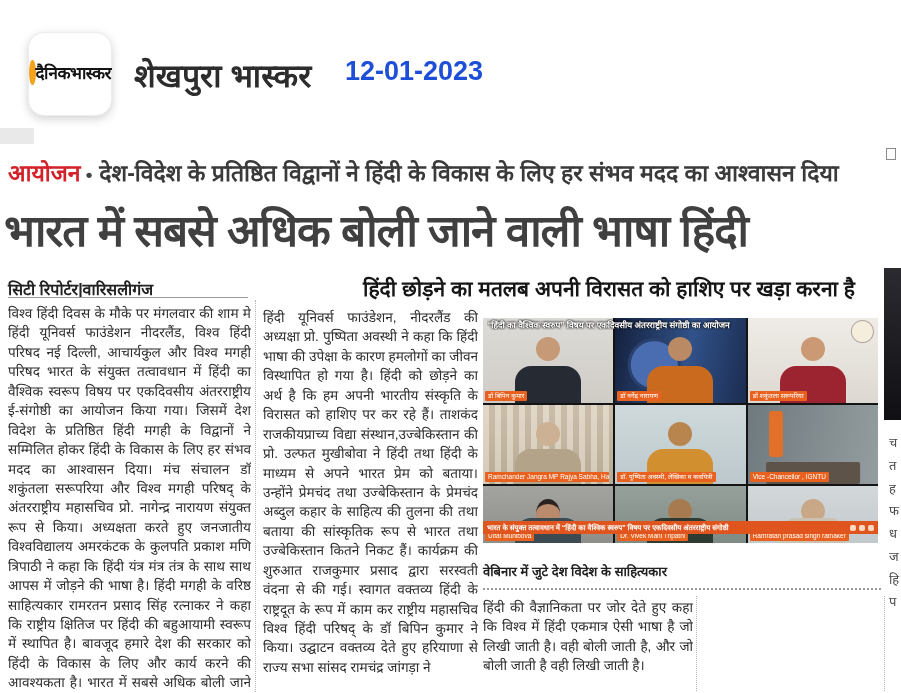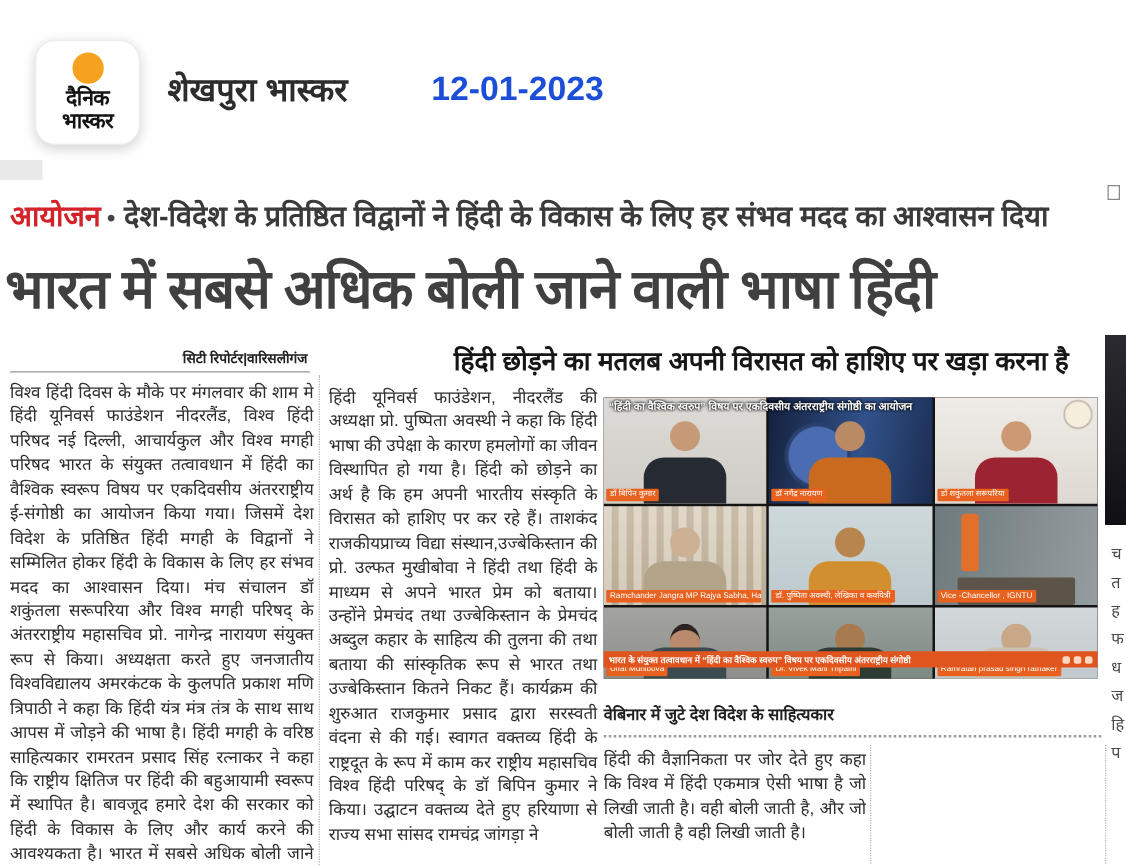--- a/index.html
+++ b/index.html
@@ -3,36 +3,36 @@
 <meta charset="utf-8">
 <style>
   * { margin:0; padding:0; box-sizing:border-box; }
   html,body { background:#ffffff; }
   body { font-family:"Liberation Sans", sans-serif; }
   .page { position:relative; width:901px; height:693px; background:#fff; overflow:hidden; }
 
   
   .logo-card { position:absolute; left:28px; top:32px; width:84px; height:84px; background:#fff;
     border-radius:16px; border:1px solid #ececec; box-shadow:0 3px 10px rgba(0,0,0,.18);
-    display:flex; flex-direction:column; align-items:center; justify-content:center; }
+    display:flex; flex-direction:row; align-items:center; justify-content:center; }
   .logo-dot { width:25px; height:25px; border-radius:50%; background:#f6a21e; margin-bottom:3px; }
   .logo-word { font-size:17px; font-weight:900; color:#141414; line-height:1.05; letter-spacing:-.5px; }
-  .edition-title { position:absolute; left:134px; top:53px; font-size:26px; font-weight:800; color:#2c2c2c; }
+  .edition-title { position:absolute; left:134px; top:53px; font-size:32px; font-weight:800; color:#2c2c2c; }
   .edition-date { position:absolute; left:345px; top:56px; font-size:27px; font-weight:700; color:#1d4ed8; }
 
   
   .clip-corner { position:absolute; left:0; top:128px; width:34px; height:16px; background:#e9e9e9; }
   .kicker { position:absolute; left:8px; top:156px; width:875px; font-size:23px; font-weight:700;
     color:#3a3a3a; white-space:nowrap; overflow:hidden; }
   .kicker .k-label { color:#d3222a; font-weight:800; }
   .kicker .k-bullet { color:#444; margin:0 7px 0 5px; font-size:19px; }
   .headline { position:absolute; left:4px; top:199px; width:885px; font-size:44px; font-weight:800;
     color:#404040; letter-spacing:-1px; white-space:nowrap; }
-  .byline { position:absolute; left:8px; top:278px; width:238px; text-align:right;
-    font-size:11px; font-weight:800; color:#222; }
+  .byline { position:absolute; left:8px; top:278px; width:238px; text-align:left;
+    font-size:16px; font-weight:800; color:#222; }
   .byline-rule { position:absolute; left:8px; top:297px; width:240px; border-top:1px solid #9a9a9a; }
   .subheadline { position:absolute; left:330px; top:274px; width:558px; text-align:center;
     font-size:21px; font-weight:800; color:#161616; }
 
   .body-col { position:absolute; font-size:13.6px; line-height:1.43; color:#2d2d2d;
     text-align:justify; overflow:hidden; }
   .col1 { left:8px;  top:304px; width:243px; height:388px; }
   .col2 { left:263px; top:308px; width:215px; height:384px; }
   .col3 { left:483px; top:598px; width:210px; height:95px; }
   .col4 { left:701px; top:598px; width:180px; height:95px; }

